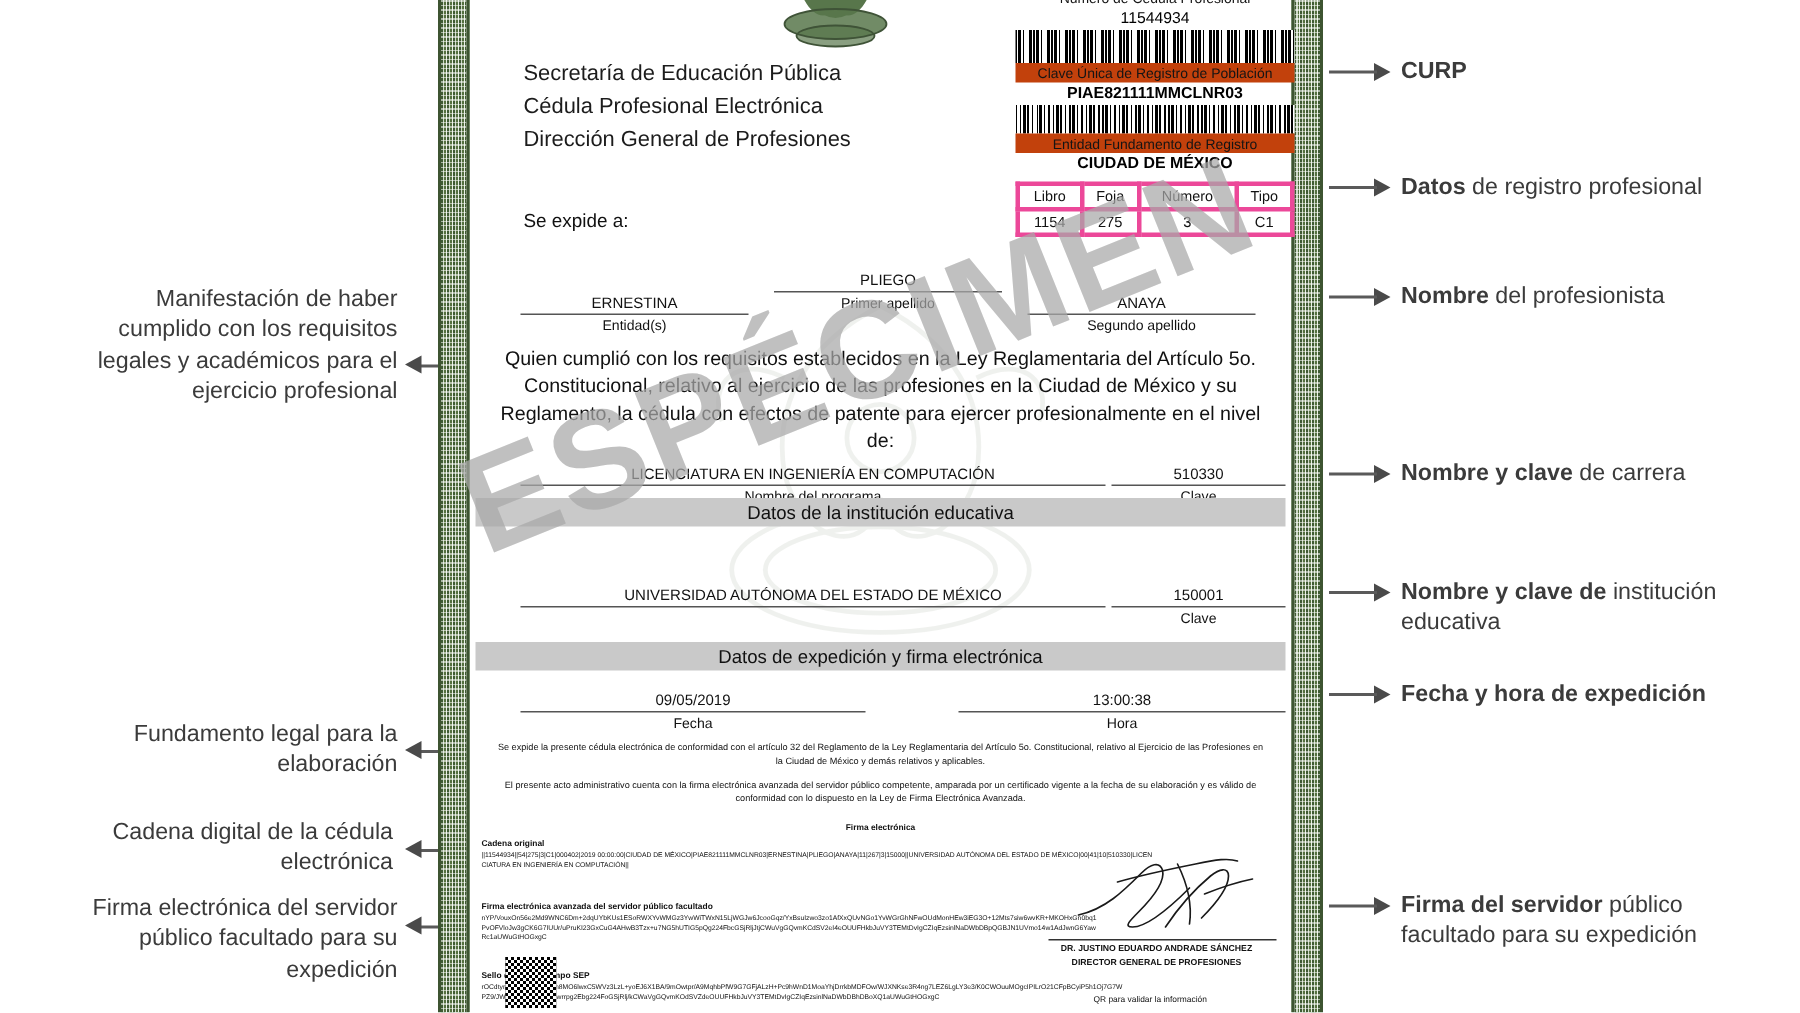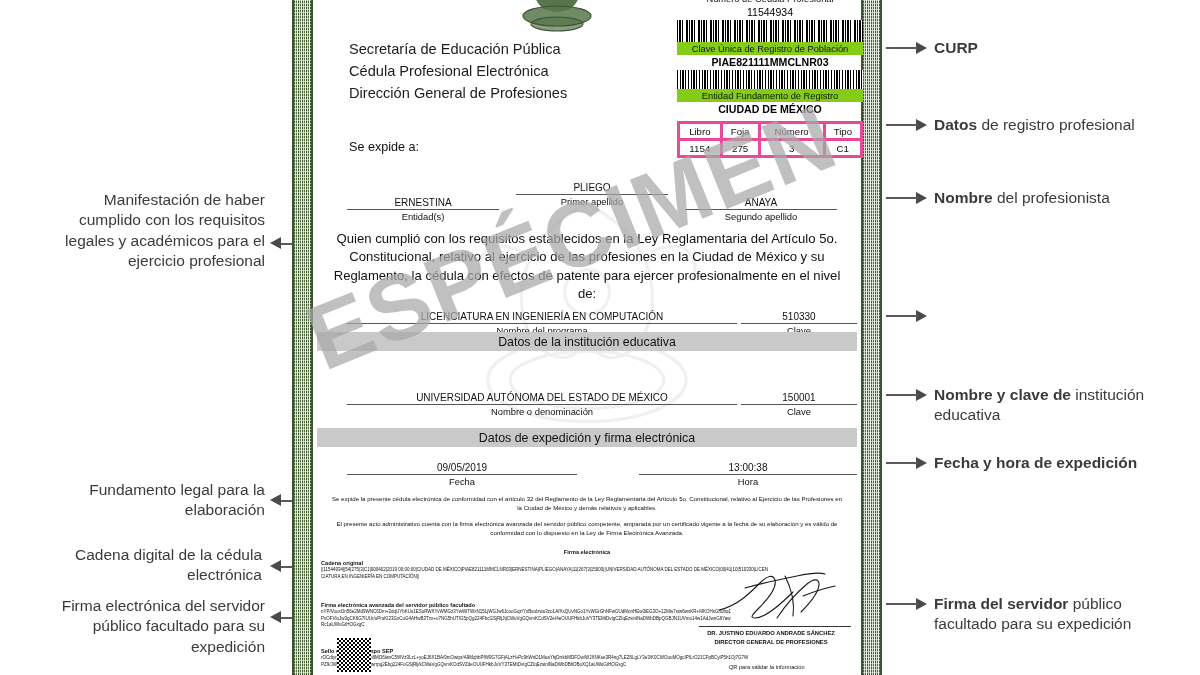--- a/index.html
+++ b/index.html
@@ -47,21 +47,21 @@
     font-family:"Liberation Sans", sans-serif;pointer-events:none;white-space:nowrap;}
 
   
   .emblem{position:absolute;left:178px;top:-58px;width:140px;height:118px;opacity:.92;}
   .emblem svg{width:100%;height:100%;}
 
   .org-block{position:absolute;left:40px;top:38px;font-size:14.6px;color:#1c1c1c;line-height:1.52;}
 
   
   .hdr-right{position:absolute;right:2px;top:-8px;width:186px;text-align:center;}
-  .hdr-lbl{background:#84cc16;color:#141414;font-size:9.3px;padding:1.5px 0;white-space:nowrap;}
+  .hdr-lbl{background:#c2410c;color:#141414;font-size:9.3px;padding:1.5px 0;white-space:nowrap;}
   .hdr-lbl.plain{background:transparent;}
   .hdr-val{font-size:10.6px;font-weight:700;color:#000;padding:1px 0;}
   .hdr-val.thin{font-weight:400;font-size:10.5px;}
   .barcode{height:22px;width:100%;margin:1px 0 0;
     background-image:repeating-linear-gradient(90deg,#000 0 1px,#fff 1px 2px,#000 2px 4px,#fff 4px 5px,#000 5px 6px,#fff 6px 9px,#000 9px 11px,#fff 11px 12px);}
   .barcode.b2{height:19px;
     background-image:repeating-linear-gradient(90deg,#000 0 1px,#fff 1px 3px,#000 3px 4px,#fff 4px 5px,#000 5px 7px,#fff 7px 8px,#000 8px 9px,#fff 9px 11px);}
 
   table.reg{border-collapse:collapse;width:100%;margin-top:5px;}
   table.reg td{border:3px solid #ec4899;font-size:9.8px;text-align:center;padding:1.5px 0;color:#111;}
@@ -225,21 +225,20 @@
       </div>
       <div class="frow" style="left:432px;top:311px;width:116px;">
         <div class="fval">510330</div>
         <div class="flbl">Clave</div>
       </div>
 
       <div class="secbar" style="top:332px;">Datos de la institución educativa</div>
 
       <div class="frow" style="left:38px;top:392px;width:390px;">
         <div class="fval">UNIVERSIDAD AUTÓNOMA DEL ESTADO DE MÉXICO</div>
-        <div class="flbl">Nombre o denominación</div>
       </div>
       <div class="frow" style="left:432px;top:392px;width:116px;">
         <div class="fval">150001</div>
         <div class="flbl">Clave</div>
       </div>
 
       <div class="secbar" style="top:428px;">Datos de expedición y firma electrónica</div>
 
       <div class="frow" style="left:38px;top:462px;width:230px;">
         <div class="fval">09/05/2019</div>
@@ -298,20 +297,23 @@
   </div>
 
   <div class="arrowhead rgt" style="left:916px;top:192px;"></div>
   <div class="leader" style="left:886px;top:197px;width:32px;"></div>
   <div class="callout right" style="left:934px;top:188px;width:250px;">
     <b>Nombre</b><span> del profesionista</span>
   </div>
 
   <div class="arrowhead rgt" style="left:916px;top:310px;"></div>
   <div class="leader" style="left:886px;top:315px;width:32px;"></div>
+  <div class="callout right" style="left:934px;top:306px;width:250px;">
+    <b>Nombre y clave</b><span> de carrera</span>
+  </div>
 
   <div class="arrowhead rgt" style="left:916px;top:389px;"></div>
   <div class="leader" style="left:886px;top:394px;width:32px;"></div>
   <div class="callout right" style="left:934px;top:385px;width:255px;">
     <b>Nombre y clave de</b><span> institución educativa</span>
   </div>
 
   <div class="arrowhead rgt" style="left:916px;top:457px;"></div>
   <div class="leader" style="left:886px;top:462px;width:32px;"></div>
   <div class="callout right" style="left:934px;top:453px;width:260px;">

